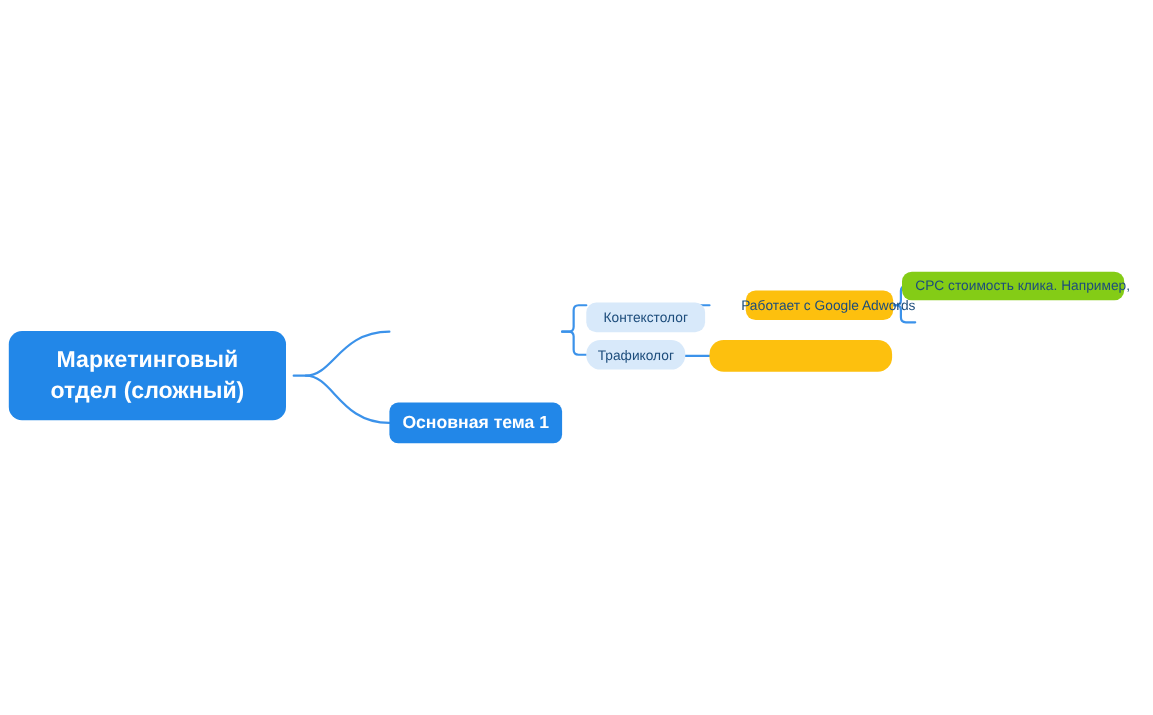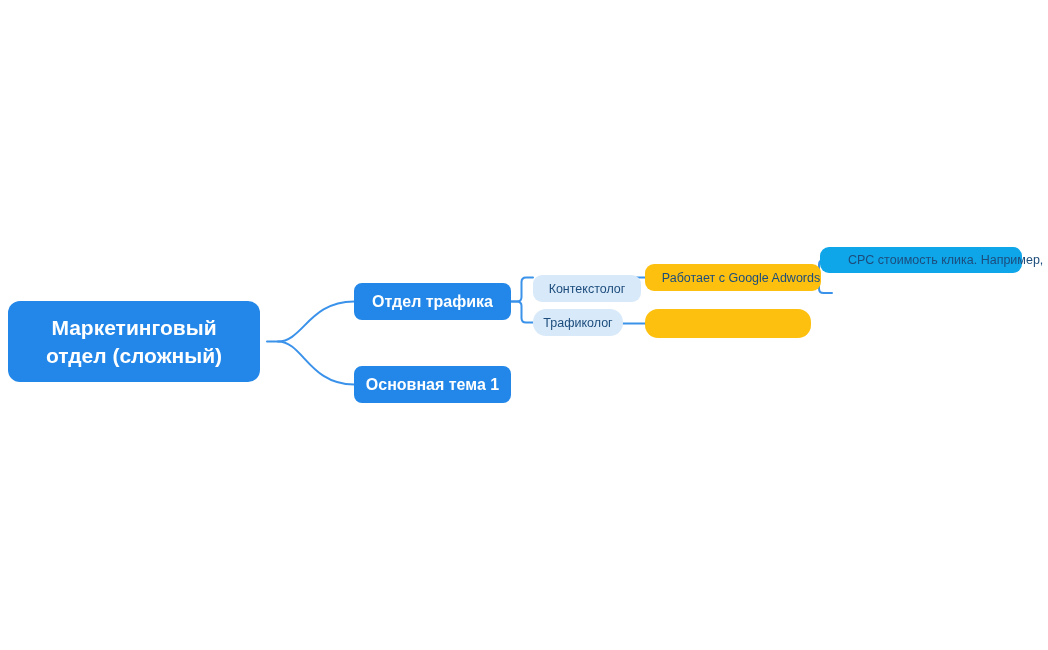--- a/index.html
+++ b/index.html
@@ -69,31 +69,31 @@
     font-size: 12.5px;
   }
   .node-small.contextolog { left: 533px; top: 275px; width: 108px; }
   .node-small.trafficolog { left: 533px; top: 309px; width: 90px; border-radius: 13px; }
   .node-yellow {
     background: #fdc00e;
     border-radius: 9px;
     color: #1d4d7c;
     font-size: 12.5px;
   }
-  .node-yellow.works { left: 645px; top: 264px; width: 176px; height: 27px; padding-left: 16px; }
+  .node-yellow.works { left: 678px; top: 264px; width: 134px; height: 27px; padding-left: 16px; }
   .node-yellow.empty { left: 645px; top: 309px; width: 166px; height: 29px; border-radius: 13px; }
   .node-leaf {
     left: 820px;
     width: 202px; height: 26px;
-    background: #0ea5e9;
+    background: #84cc16;
     border-radius: 9px;
     color: #1d4d7c;
     font-size: 12.5px;
     justify-content: flex-start;
-    padding: 0 28px;
+    padding: 0 12px;
   }
   .node-leaf.cpc { top: 247px; }
   .node-leaf.cac { top: 280px; }
 </style>
 </head>
 <body>
 
 <div class="canvas">
 
   <svg class="connectors" viewBox="0 0 1048 650" xmlns="http://www.w3.org/2000/svg">
@@ -102,21 +102,20 @@
     <path d="M511 301.5 H517 Q521.5 301.5 521.5 297 V282 Q521.5 277.5 526 277.5 H533"></path>
     <path d="M511 301.5 H517 Q521.5 301.5 521.5 306 V318 Q521.5 322.5 526 322.5 H533"></path>
     <path d="M623 277.5 H645"></path>
     <path d="M623 323.5 H645"></path>
     <path d="M811 277.5 H815 Q819 277.5 819 273 V264.5 Q819 260 823.5 260 H832"></path>
     <path d="M811 277.5 H815 Q819 277.5 819 282 V288.5 Q819 293 823.5 293 H832"></path>
   </svg>
 
   <div class="node node-root">Маркетинговый отдел (сложный)</div>
 
-  <div class="node node-branch traffic">Отдел трафика</div>
 
   <div class="node node-branch main2">Основная тема 1</div>
 
   <div class="node node-small contextolog">Контекстолог</div>
 
   <div class="node node-small trafficolog">Трафиколог</div>
 
   <div class="node node-yellow works">Работает с Google Adwords</div>
 
   <div class="node node-yellow empty"></div>

